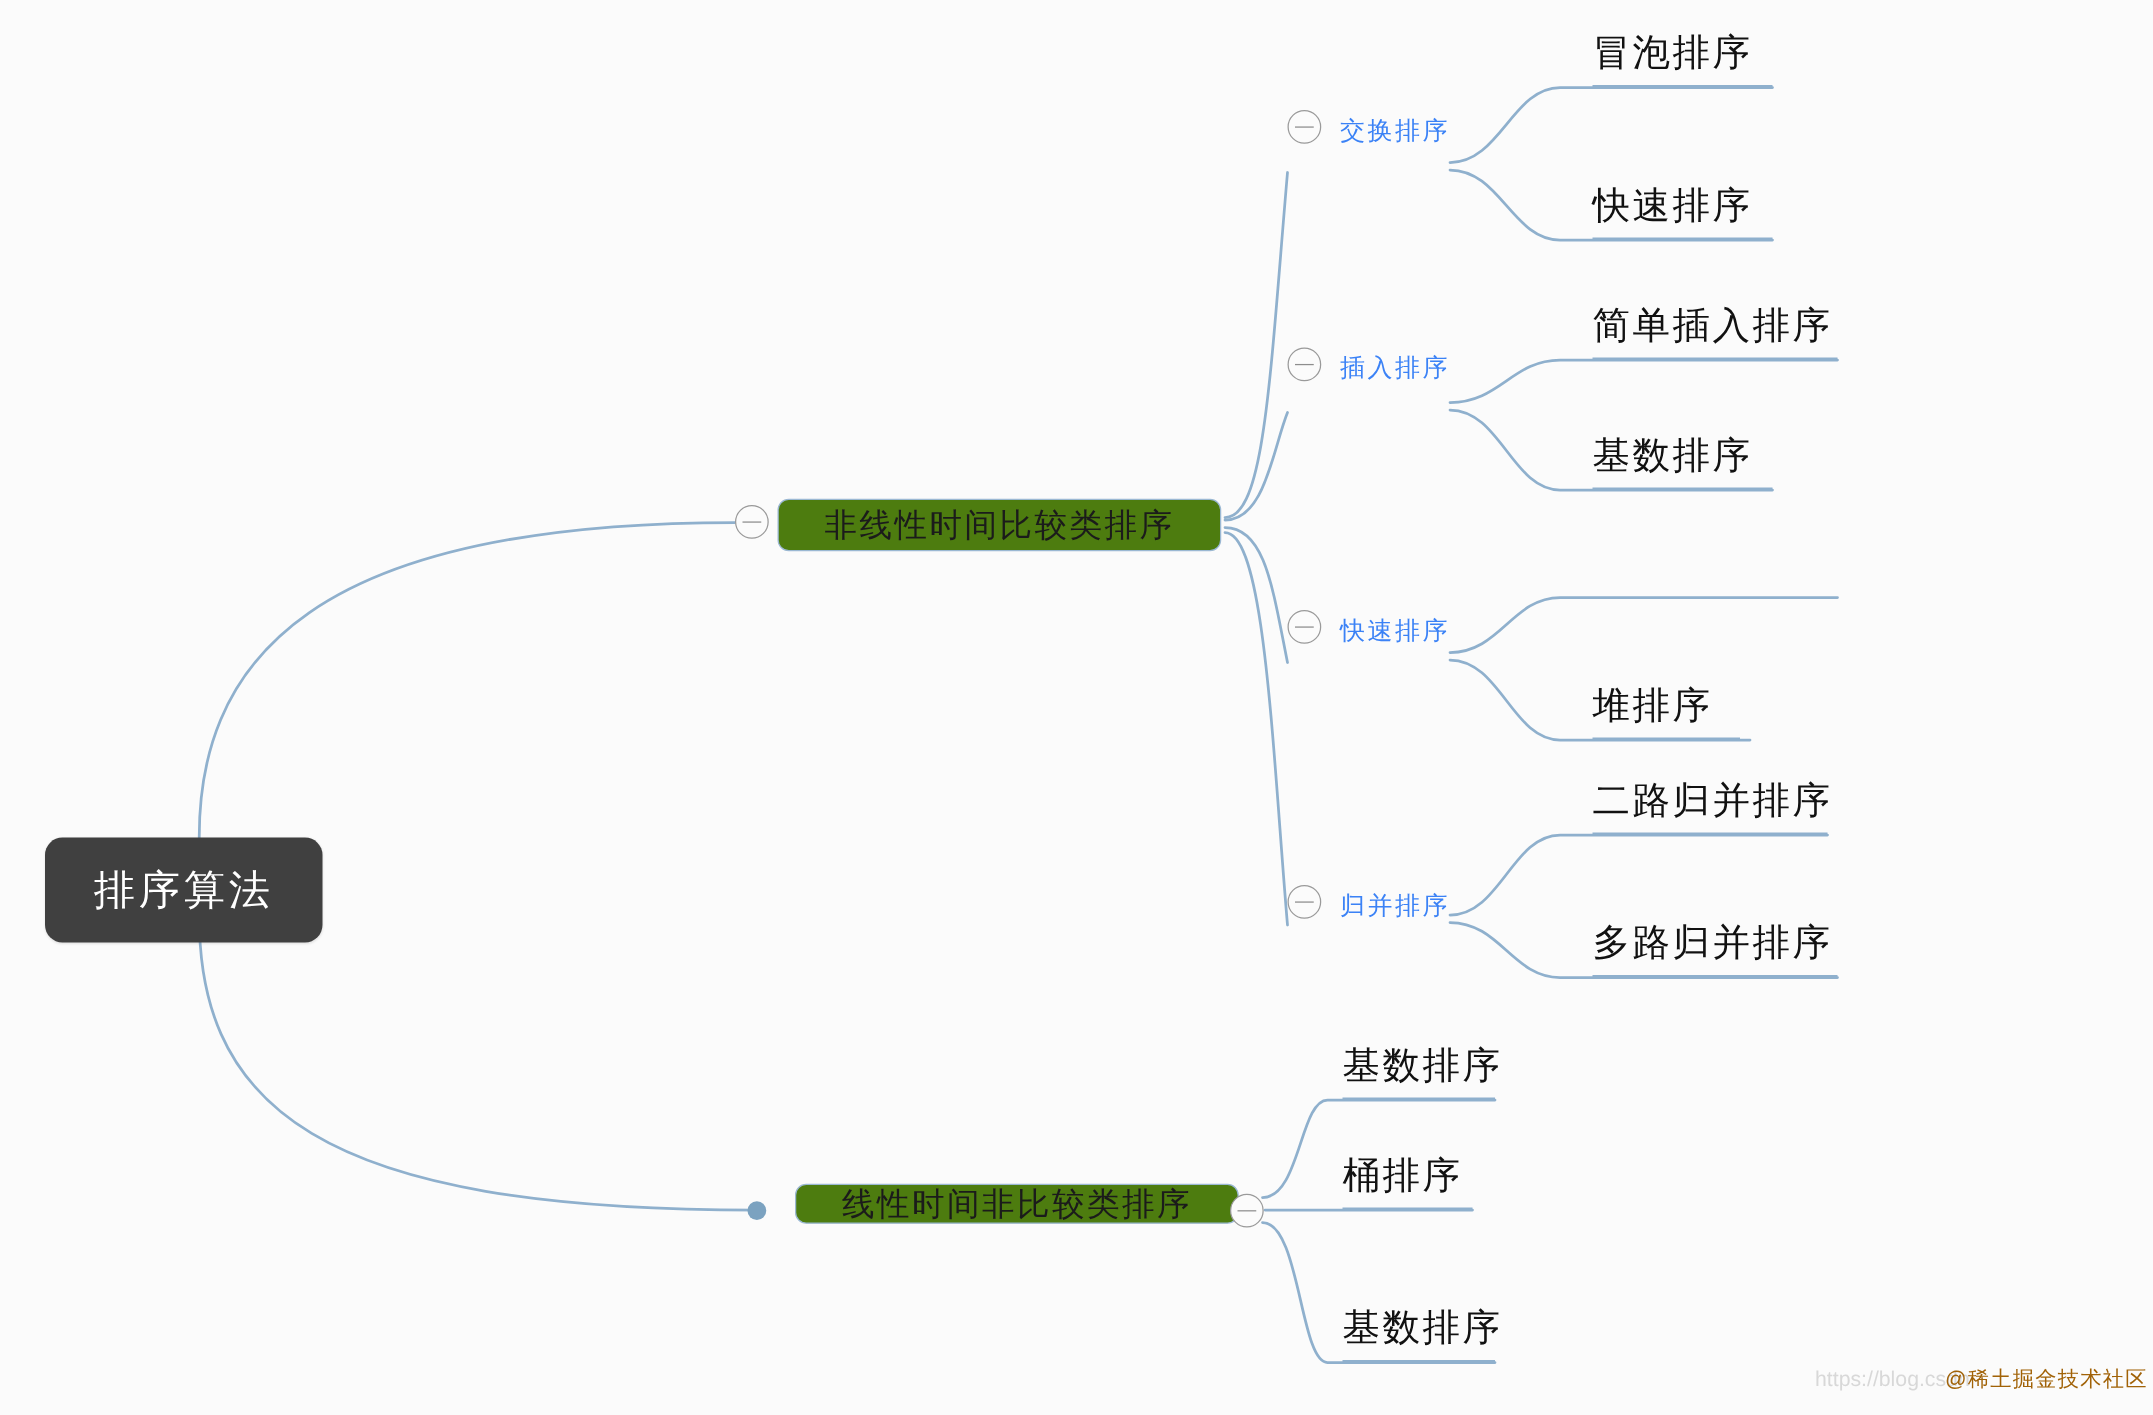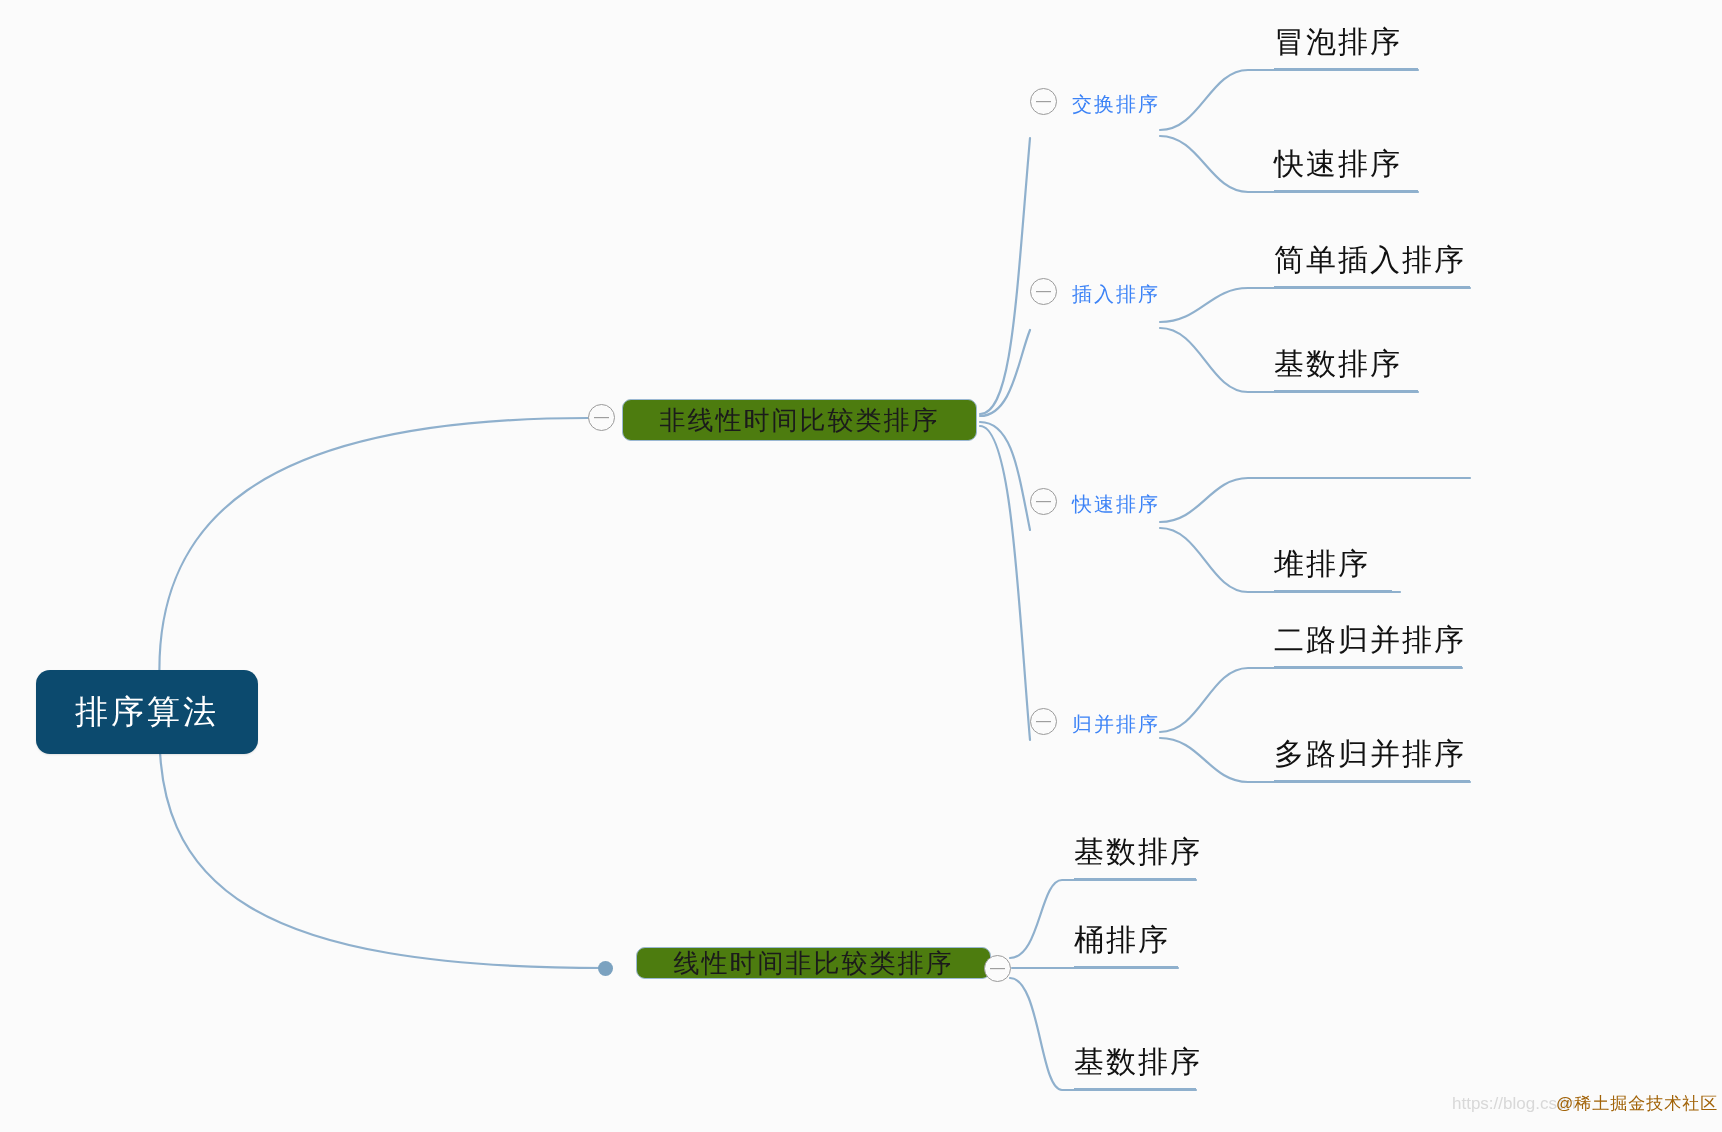--- a/index.html
+++ b/index.html
@@ -9,21 +9,21 @@
     font-family: "Liberation Sans", "DejaVu Sans", sans-serif;
     overflow: hidden;
   }
   #canvas { position: relative; width: 1722px; height: 1132px; }
   #wires { position: absolute; inset: 0; width: 1722px; height: 1132px; }
 
   .node { position: absolute; white-space: nowrap; }
 
   
   .root-node {
-    background: #0c4a6e;
+    background: #404040;
     border-radius: 14px;
     color: #ffffff;
     font-size: 33px;
     letter-spacing: 3px;
     display: flex; align-items: center; justify-content: center;
     box-shadow: 0 1px 2px rgba(0,0,0,.10);
   }
 
   
   .branch-node {

